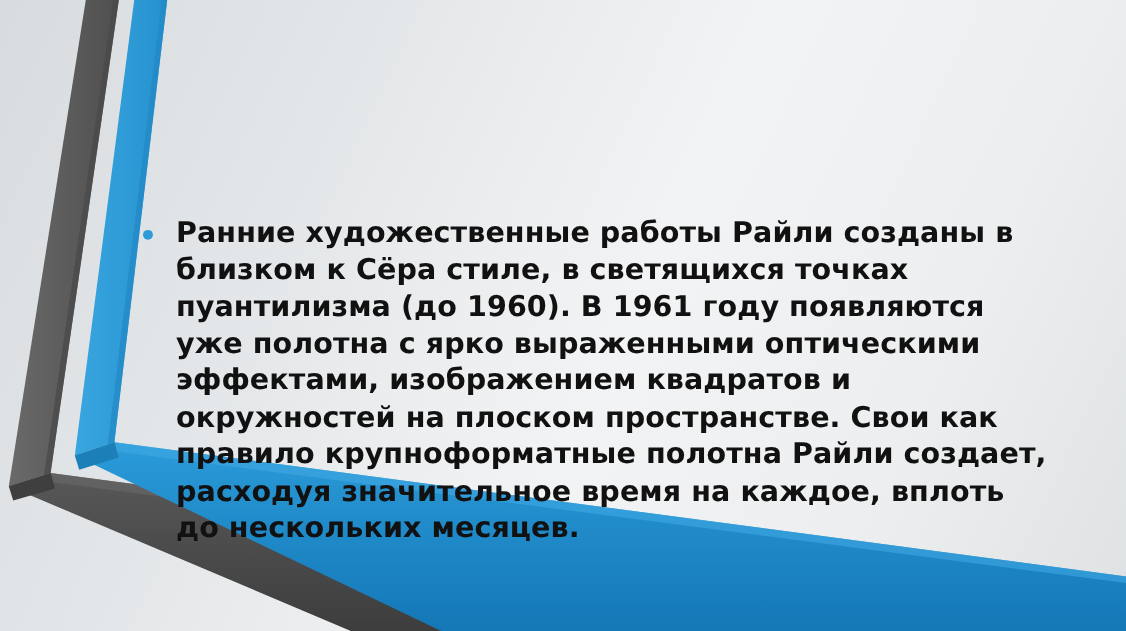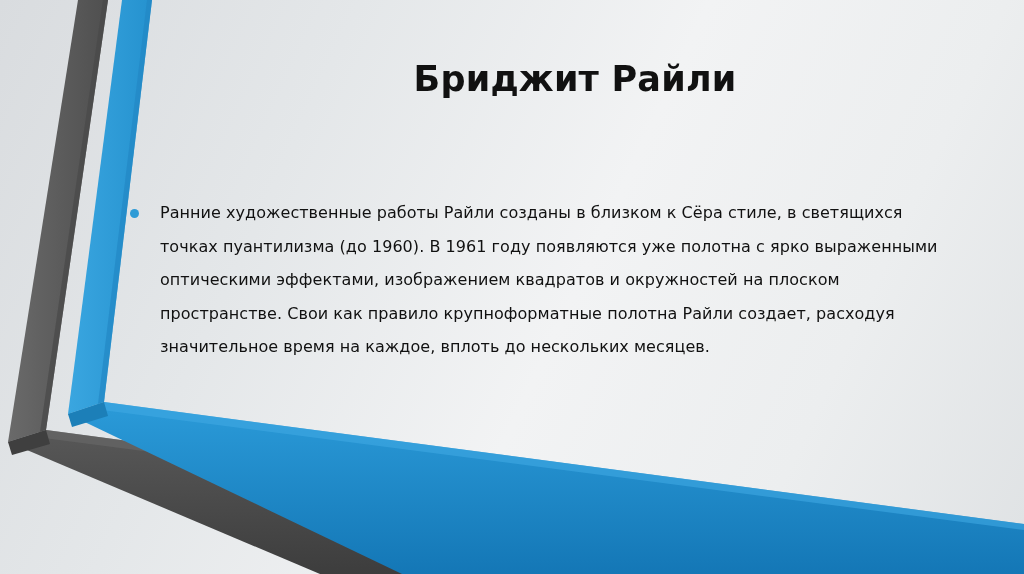--- a/index.html
+++ b/index.html
@@ -61,22 +61,22 @@
     position: absolute;
     left: 6px;
     top: 13px;
     width: 9px;
     height: 9px;
     border-radius: 50%;
     background: #2E9BD6;
   }
   .bullet-text {
     font-family: "DejaVu Sans", "Liberation Sans", sans-serif;
-    font-size: 16px;
-    font-weight: 400;
+    font-size: 26px;
+    font-weight: 700;
     color: #111111;
     line-height: 33.5px;
     letter-spacing: 0.05px;
     white-space: pre-line;
     margin-top: 20px;
   }
 </style>
 </head>
 <body>
 
@@ -121,23 +121,20 @@
     </g>
 
     <g>
       <polygon points="68,414 104,402 1024,524 1024,574 1024,574 402,574" fill="url(#blueGradB)"></polygon>
       <polygon points="104,402 1024,524 1024,530 102,410" fill="#3fa9e2" opacity="0.6"></polygon>
     </g>
 
     <polygon points="68,414 104,402 108,416 72,427" fill="#1c7fb8"></polygon>
   </svg>
 
-  <div class="title-block">
-    <div class="title-text">Бриджит Райли</div>
-  </div>
 
   <div class="body-block">
     <div class="bullet-row">
       <span class="bullet-dot"></span>
       <span class="bullet-text">Ранние художественные работы Райли созданы в близком к Сёра стиле, в светящихся точках пуантилизма (до 1960). В 1961 году появляются уже полотна с ярко выраженными оптическими эффектами, изображением квадратов и окружностей на плоском пространстве. Свои как правило крупноформатные полотна Райли создает, расходуя значительное время на каждое, вплоть до нескольких месяцев.</span>
     </div>
   </div>
 
 </div>
 

